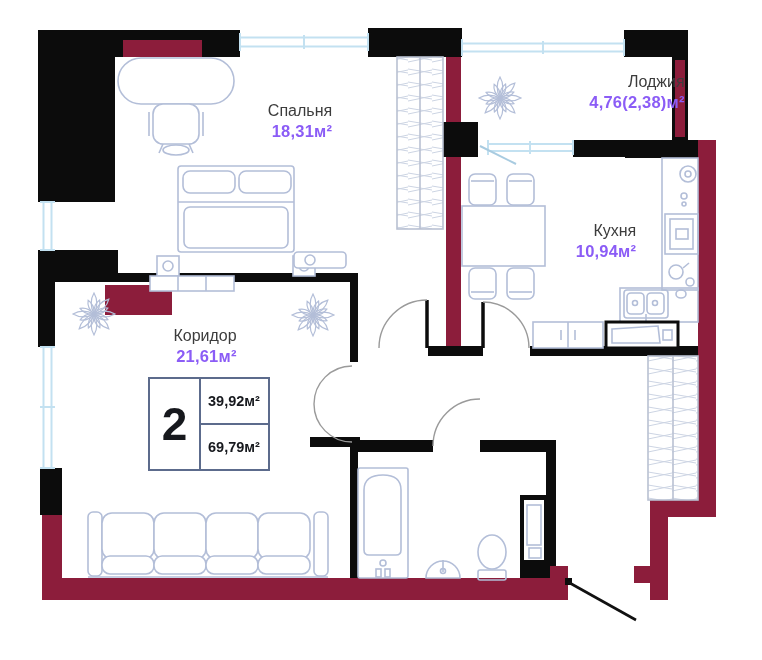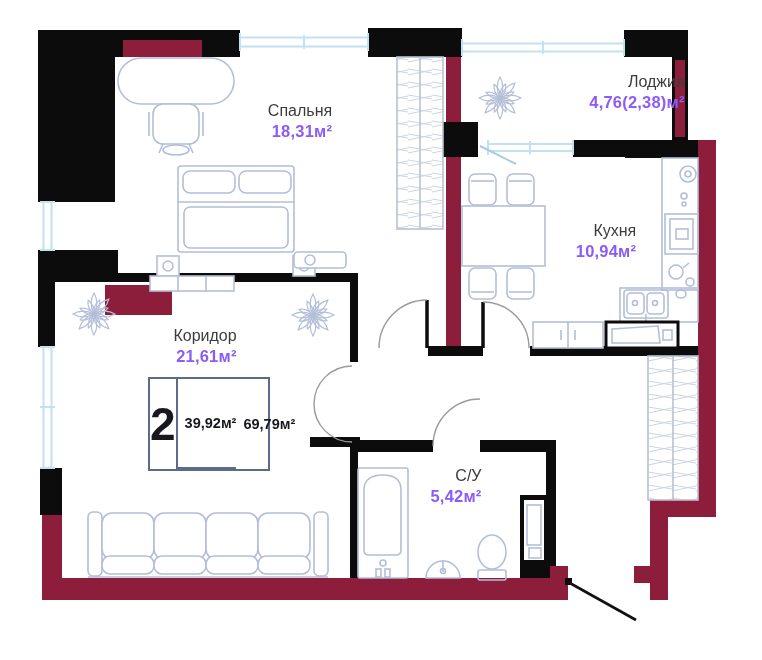--- a/index.html
+++ b/index.html
@@ -6,21 +6,21 @@
   .plan{position:relative;width:762px;height:660px;background:#fff;overflow:hidden;
         font-family:"Liberation Sans", sans-serif;}
   .plan svg{position:absolute;left:0;top:0;}
   .room-label{position:absolute;transform:translateX(-50%);text-align:right;
       color:#3c3c3c;font-size:16px;line-height:1.22;white-space:nowrap;z-index:5;}
   .room-label b{display:block;color:#8b5cf6;font-size:16.5px;font-weight:700;letter-spacing:.2px;}
   .stats{position:absolute;left:148px;top:377px;width:122px;height:94px;
       border:2px solid #5c6b8c;display:flex;background:#fff;z-index:6;box-sizing:border-box;}
   .stats-num{width:49px;border-right:2px solid #5c6b8c;display:flex;align-items:center;
       justify-content:center;font-size:46px;font-weight:700;color:#16181d;}
-  .stats-rows{flex:1;display:flex;}
+  .stats-rows{flex:1;display:flex;flex-direction:column;}
   .stats-row{flex:1;display:flex;align-items:center;padding-left:7px;font-size:14.5px;
       font-weight:700;color:#16181d;border-bottom:2px solid #5c6b8c;}
   .stats-row:last-child{border-bottom:none;}
 </style>
 </head>
 <body>
 
 <div class="plan">
 
 <svg width="762" height="660" viewBox="0 0 762 660">
@@ -280,24 +280,20 @@
     <b>4,76(2,38)м²</b>
   </div>
   <div class="room-label" style="left:606px;top:221px">
     <span>Кухня</span>
     <b>10,94м²</b>
   </div>
   <div class="room-label" style="left:205px;top:326px">
     <span>Коридор</span>
     <b>21,61м²</b>
   </div>
-  <div class="room-label" style="left:456px;top:466px">
-    <span>С/У</span>
-    <b>5,42м²</b>
-  </div>
 
   <div class="stats">
     <div class="stats-num">2</div>
     <div class="stats-rows">
       <div class="stats-row">39,92м²</div>
       <div class="stats-row">69,79м²</div>
     </div>
   </div>
 
 </div>

